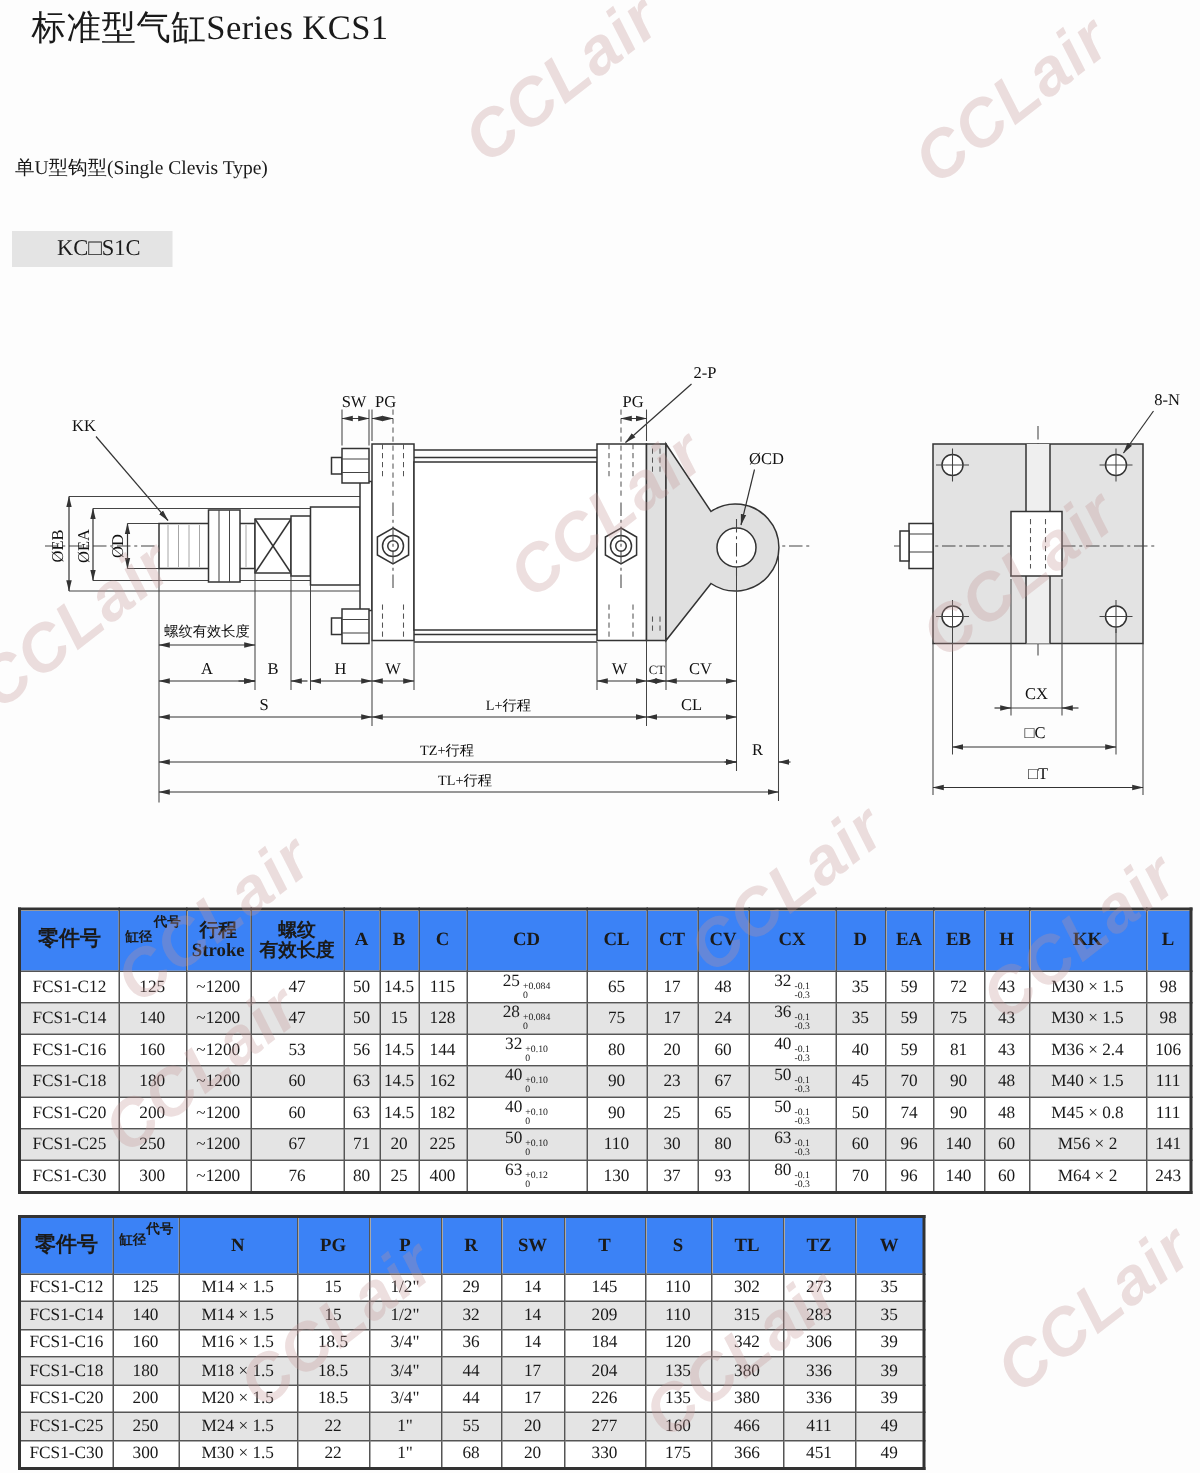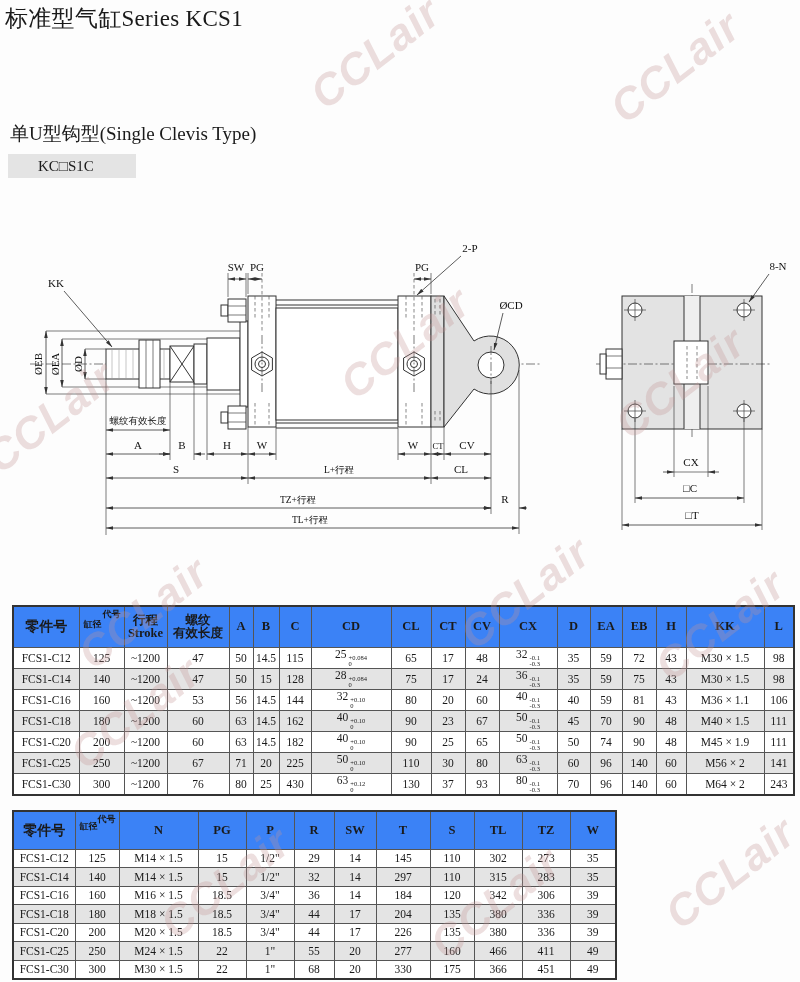--- a/index.html
+++ b/index.html
@@ -1,23 +1,23 @@
 <!DOCTYPE html>
 <html><head>
 <meta charset="utf-8">
 <style>
   html,body{margin:0;padding:0;}
   body{
     width:800px;height:982px;position:relative;overflow:hidden;background:#fdfdfd;
     font-family:"Liberation Serif","DejaVu Serif",serif;color:#1a1a1a;
   }
   .abs{position:absolute;}
-  #title{left:5px;top:4px;font-size:23px;line-height:30px;letter-spacing:.3px;}
-  #subtitle{left:10px;top:121px;font-size:19px;}
-  #modelbox{left:8px;top:154px;width:128px;height:24px;background:#e4e4e4;
+  #title{left:21px;top:4px;font-size:23px;line-height:30px;letter-spacing:.3px;}
+  #subtitle{left:10px;top:103px;font-size:13px;}
+  #modelbox{left:8px;top:154px;width:107px;height:24px;background:#e4e4e4;
     font-size:15px;line-height:24px;padding-left:30px;box-sizing:border-box;}
   
   .wm{position:absolute;font-family:"Liberation Sans",sans-serif;font-weight:bold;font-style:italic;
     font-size:44px;letter-spacing:1px;color:rgba(196,148,148,.30);transform:rotate(-38deg);
     pointer-events:none;z-index:9;white-space:nowrap;}
   
   .dtable{position:absolute;border-collapse:collapse;table-layout:fixed;text-align:center;
     font-size:11.5px;background:#fff;border:2px solid #333;}
   .dtable th,.dtable td{border:1px solid #555;padding:0;overflow:hidden;font-weight:normal;}
   .dtable thead th{background:#3b82f6;font-size:12.5px;white-space:pre-line;line-height:13px;font-weight:bold;}
@@ -380,21 +380,21 @@
         <td>20</td>
         <td>60</td>
         <td><span>40</span><span class="tol">
             <span>-0.1</span>
             <span>-0.3</span>
           </span></td>
         <td>40</td>
         <td>59</td>
         <td>81</td>
         <td>43</td>
-        <td>M36 × 1.1</td>
+        <td>M36 × 2.4</td>
         <td>106</td>
       </tr>
       <tr class="alt">
         <td>FCS1-C18</td>
         <td>180</td>
         <td>~1200</td>
         <td>60</td>
         <td>63</td>
         <td>14.5</td>
         <td>162</td>
@@ -432,21 +432,21 @@
         <td>25</td>
         <td>65</td>
         <td><span>50</span><span class="tol">
             <span>-0.1</span>
             <span>-0.3</span>
           </span></td>
         <td>50</td>
         <td>74</td>
         <td>90</td>
         <td>48</td>
-        <td>M45 × 1.9</td>
+        <td>M45 × 0.8</td>
         <td>111</td>
       </tr>
       <tr class="alt">
         <td>FCS1-C25</td>
         <td>250</td>
         <td>~1200</td>
         <td>67</td>
         <td>71</td>
         <td>20</td>
         <td>225</td>
@@ -468,21 +468,21 @@
         <td>M56 × 2</td>
         <td>141</td>
       </tr>
       <tr>
         <td>FCS1-C30</td>
         <td>300</td>
         <td>~1200</td>
         <td>76</td>
         <td>80</td>
         <td>25</td>
-        <td>430</td>
+        <td>400</td>
         <td><span>63</span><span class="tol">
             <span>+0.12</span>
             <span>0</span>
           </span></td>
         <td>130</td>
         <td>37</td>
         <td>93</td>
         <td><span>80</span><span class="tol">
             <span>-0.1</span>
             <span>-0.3</span>
@@ -543,21 +543,21 @@
         <td>35</td>
       </tr>
       <tr class="alt">
         <td>FCS1-C14</td>
         <td>140</td>
         <td>M14 × 1.5</td>
         <td>15</td>
         <td>1/2"</td>
         <td>32</td>
         <td>14</td>
-        <td>297</td>
+        <td>209</td>
         <td>110</td>
         <td>315</td>
         <td>283</td>
         <td>35</td>
       </tr>
       <tr>
         <td>FCS1-C16</td>
         <td>160</td>
         <td>M16 × 1.5</td>
         <td>18.5</td>

